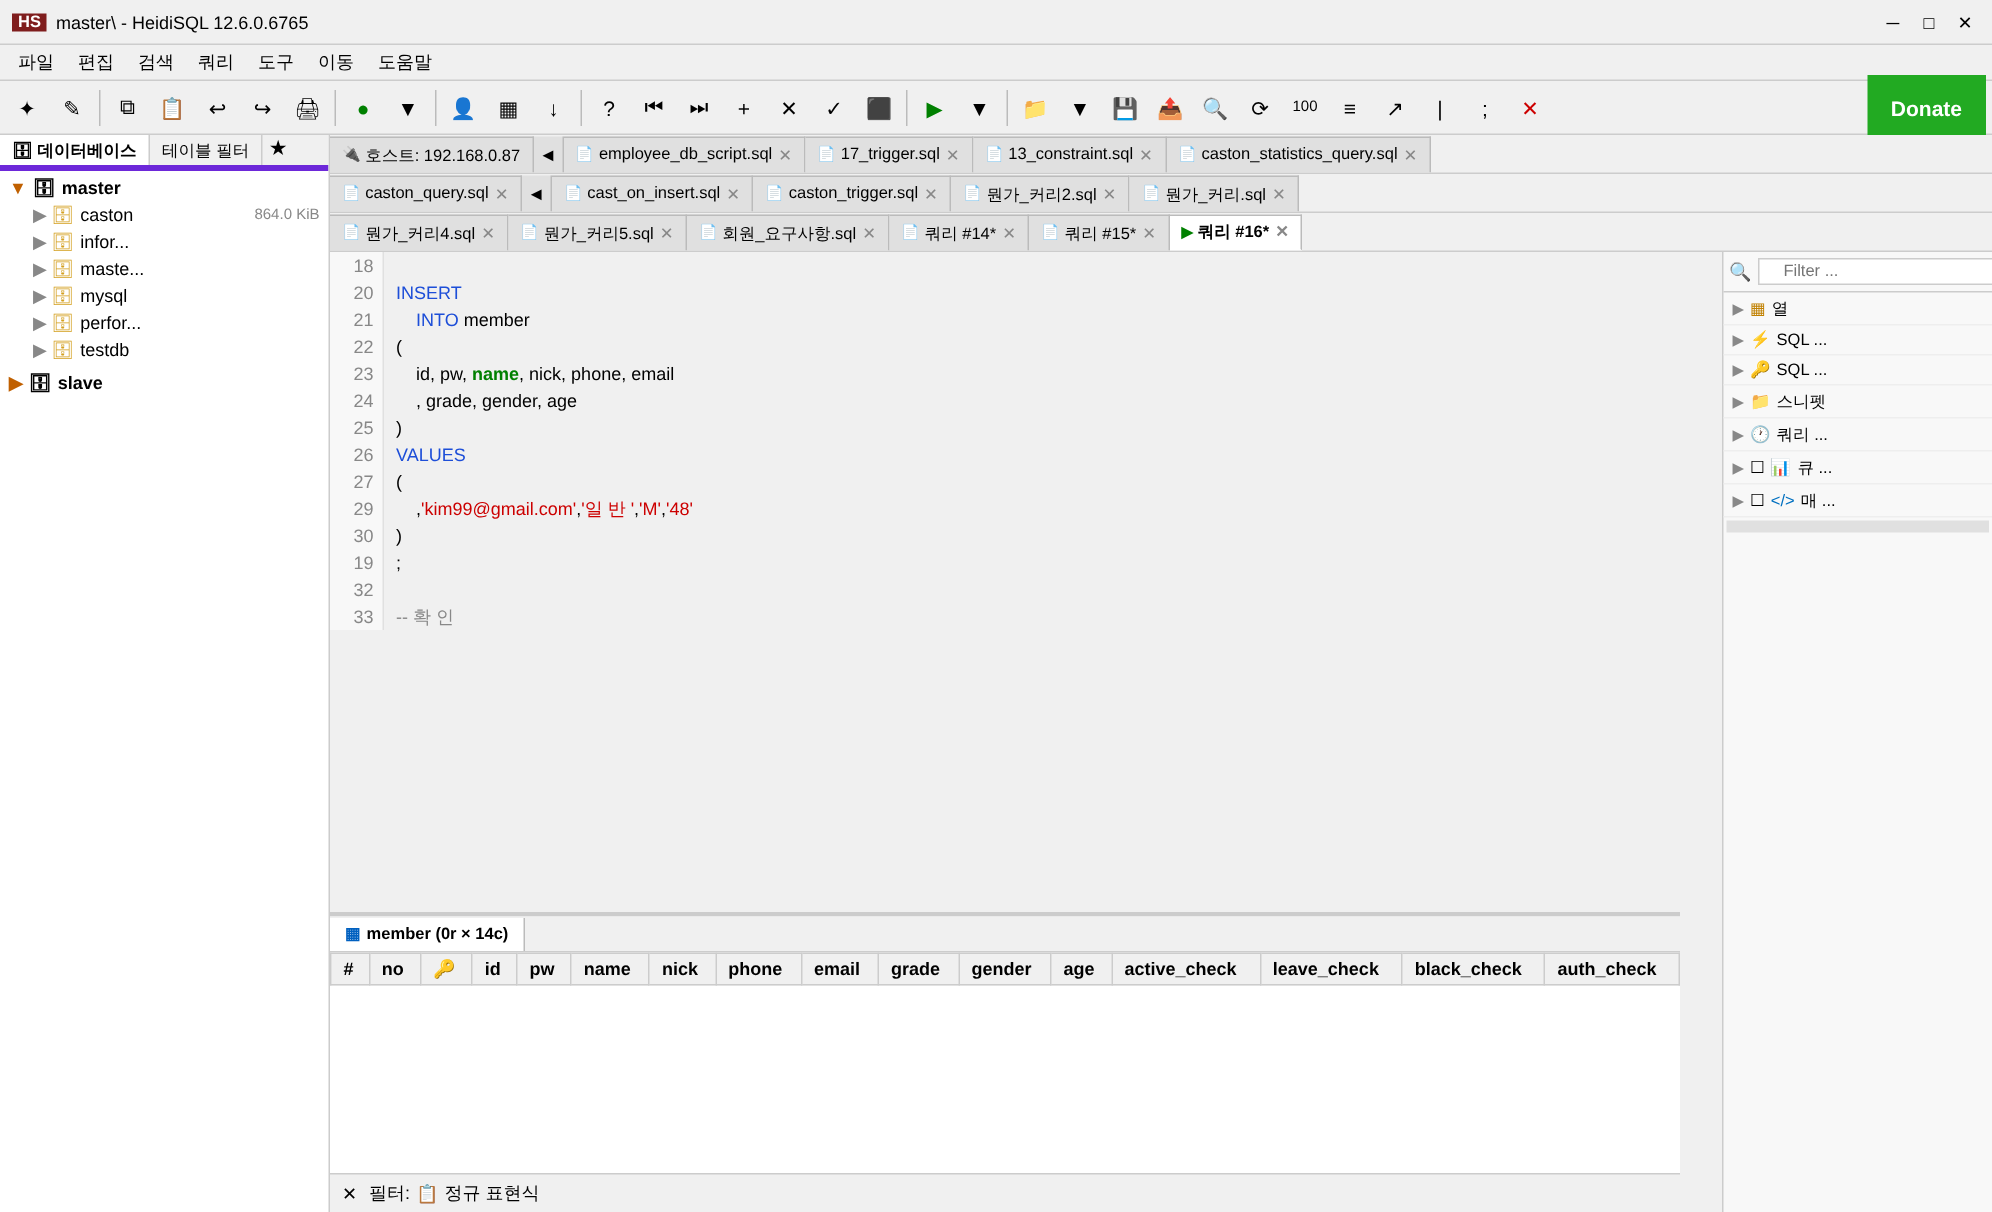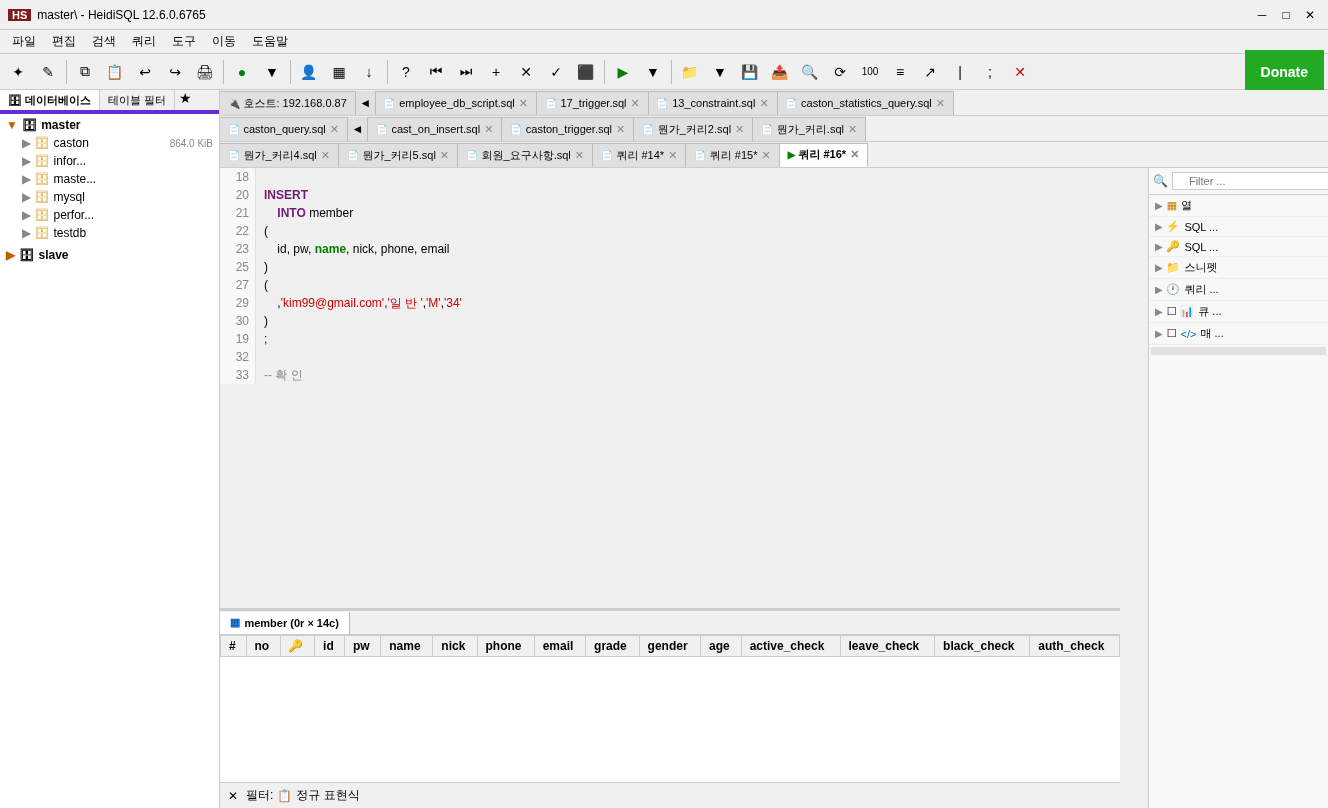--- a/index.html
+++ b/index.html
@@ -173,21 +173,21 @@
       border-right: 1px solid #e0e0e0;
       font-size: 12px;
       user-select: none;
       line-height: 18px;
     }
     .line-content {
       padding-left: 8px;
       line-height: 18px;
       white-space: pre;
     }
-    .kw { color: #701a75; font-weight: bold; }
+    .kw { color: #1d4ed8; font-weight: normal; }
     .cm { color: #888888; }
     .str { color: #cc0000; }
     .col { color: #008000; font-weight: bold; }
 
     
     #right-side-panel {
       width: 180px;
       background: #f8f8f8;
       border-left: 1px solid #ccc;
       display: flex;
@@ -535,30 +535,38 @@
           </div>
           <div class="code-line">
             <span class="line-num">22</span>
             <span class="line-content">(</span>
           </div>
           <div class="code-line">
             <span class="line-num">23</span>
             <span class="line-content">    id, pw, <span class="col">name</span>, nick, phone, email</span>
           </div>
           <div class="code-line">
+            <span class="line-num">24</span>
+            <span class="line-content">    , grade, gender, age</span>
+          </div>
+          <div class="code-line">
             <span class="line-num">25</span>
             <span class="line-content">)</span>
           </div>
           <div class="code-line">
+            <span class="line-num">26</span>
+            <span class="line-content"><span class="kw">VALUES</span></span>
+          </div>
+          <div class="code-line">
             <span class="line-num">27</span>
             <span class="line-content">(</span>
           </div>
           <div class="code-line">
             <span class="line-num">29</span>
-            <span class="line-content">    ,<span class="str">'kim99@gmail.com'</span>,<span class="str">'일 반 '</span>,<span class="str">'M'</span>,<span class="str">'34'</span></span>
+            <span class="line-content">    ,<span class="str">'kim99@gmail.com'</span>,<span class="str">'일 반 '</span>,<span class="str">'M'</span>,<span class="str">'48'</span></span>
           </div>
           <div class="code-line">
             <span class="line-num">30</span>
             <span class="line-content">)</span>
           </div>
           <div class="code-line">
             <span class="line-num">19</span>
             <span class="line-content">;</span>
           </div>
           <div class="code-line">

